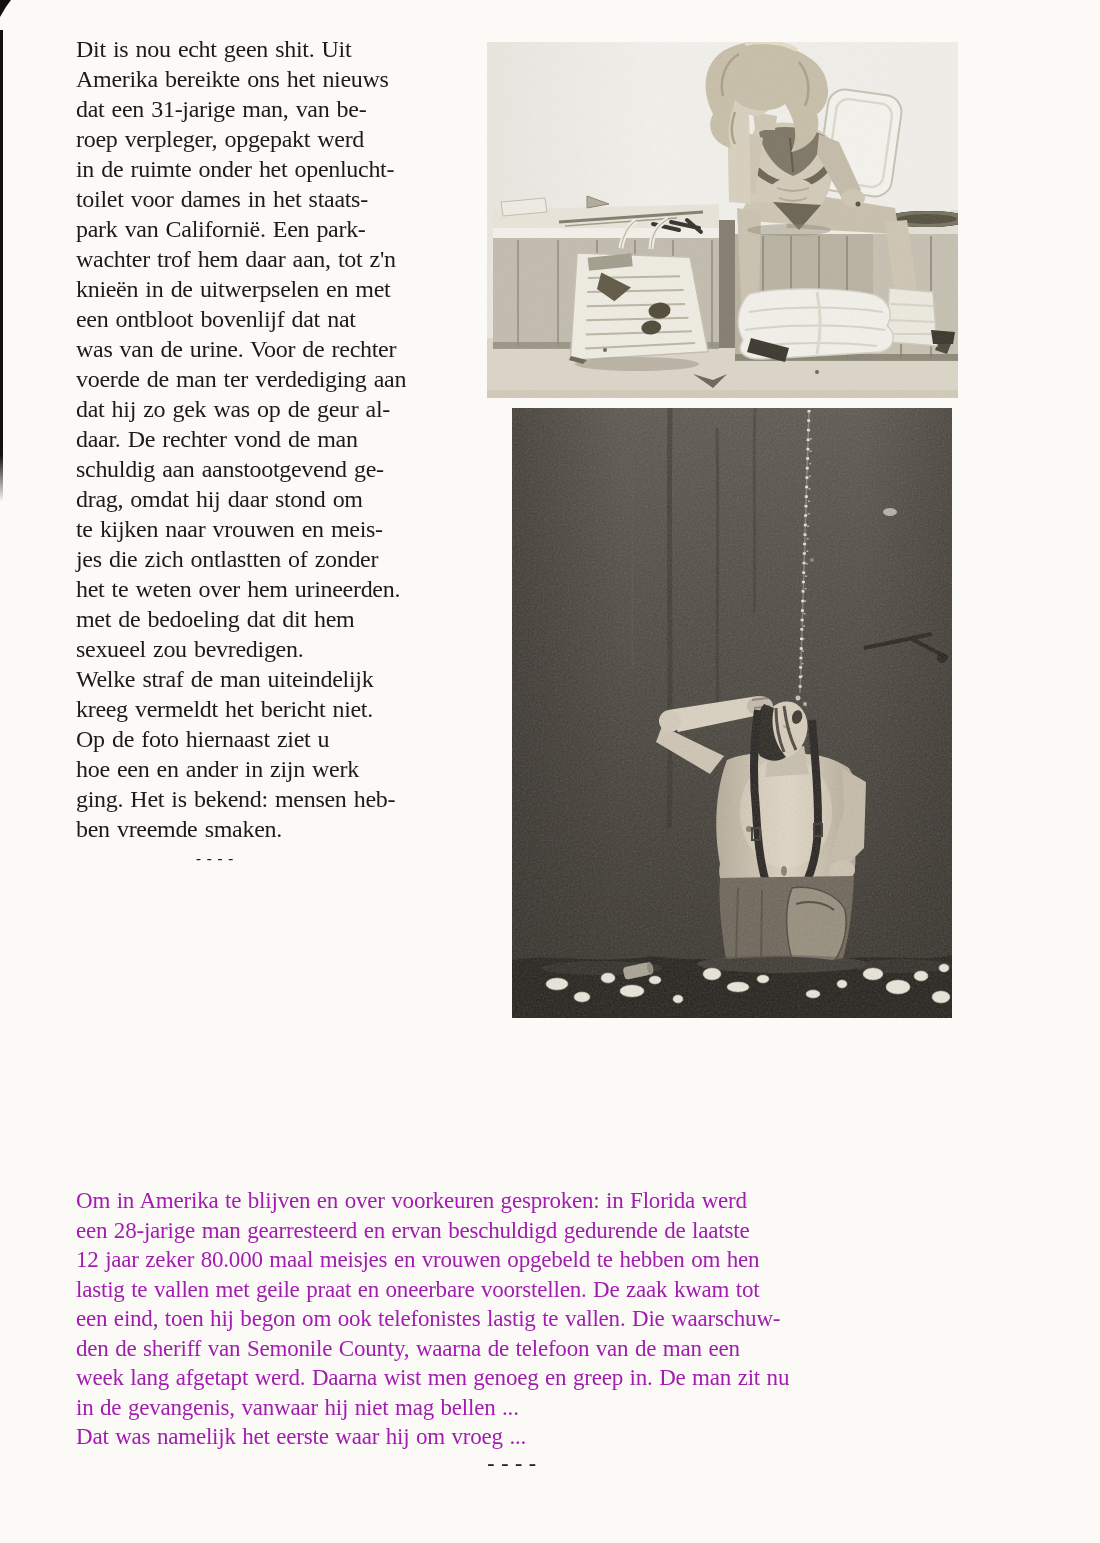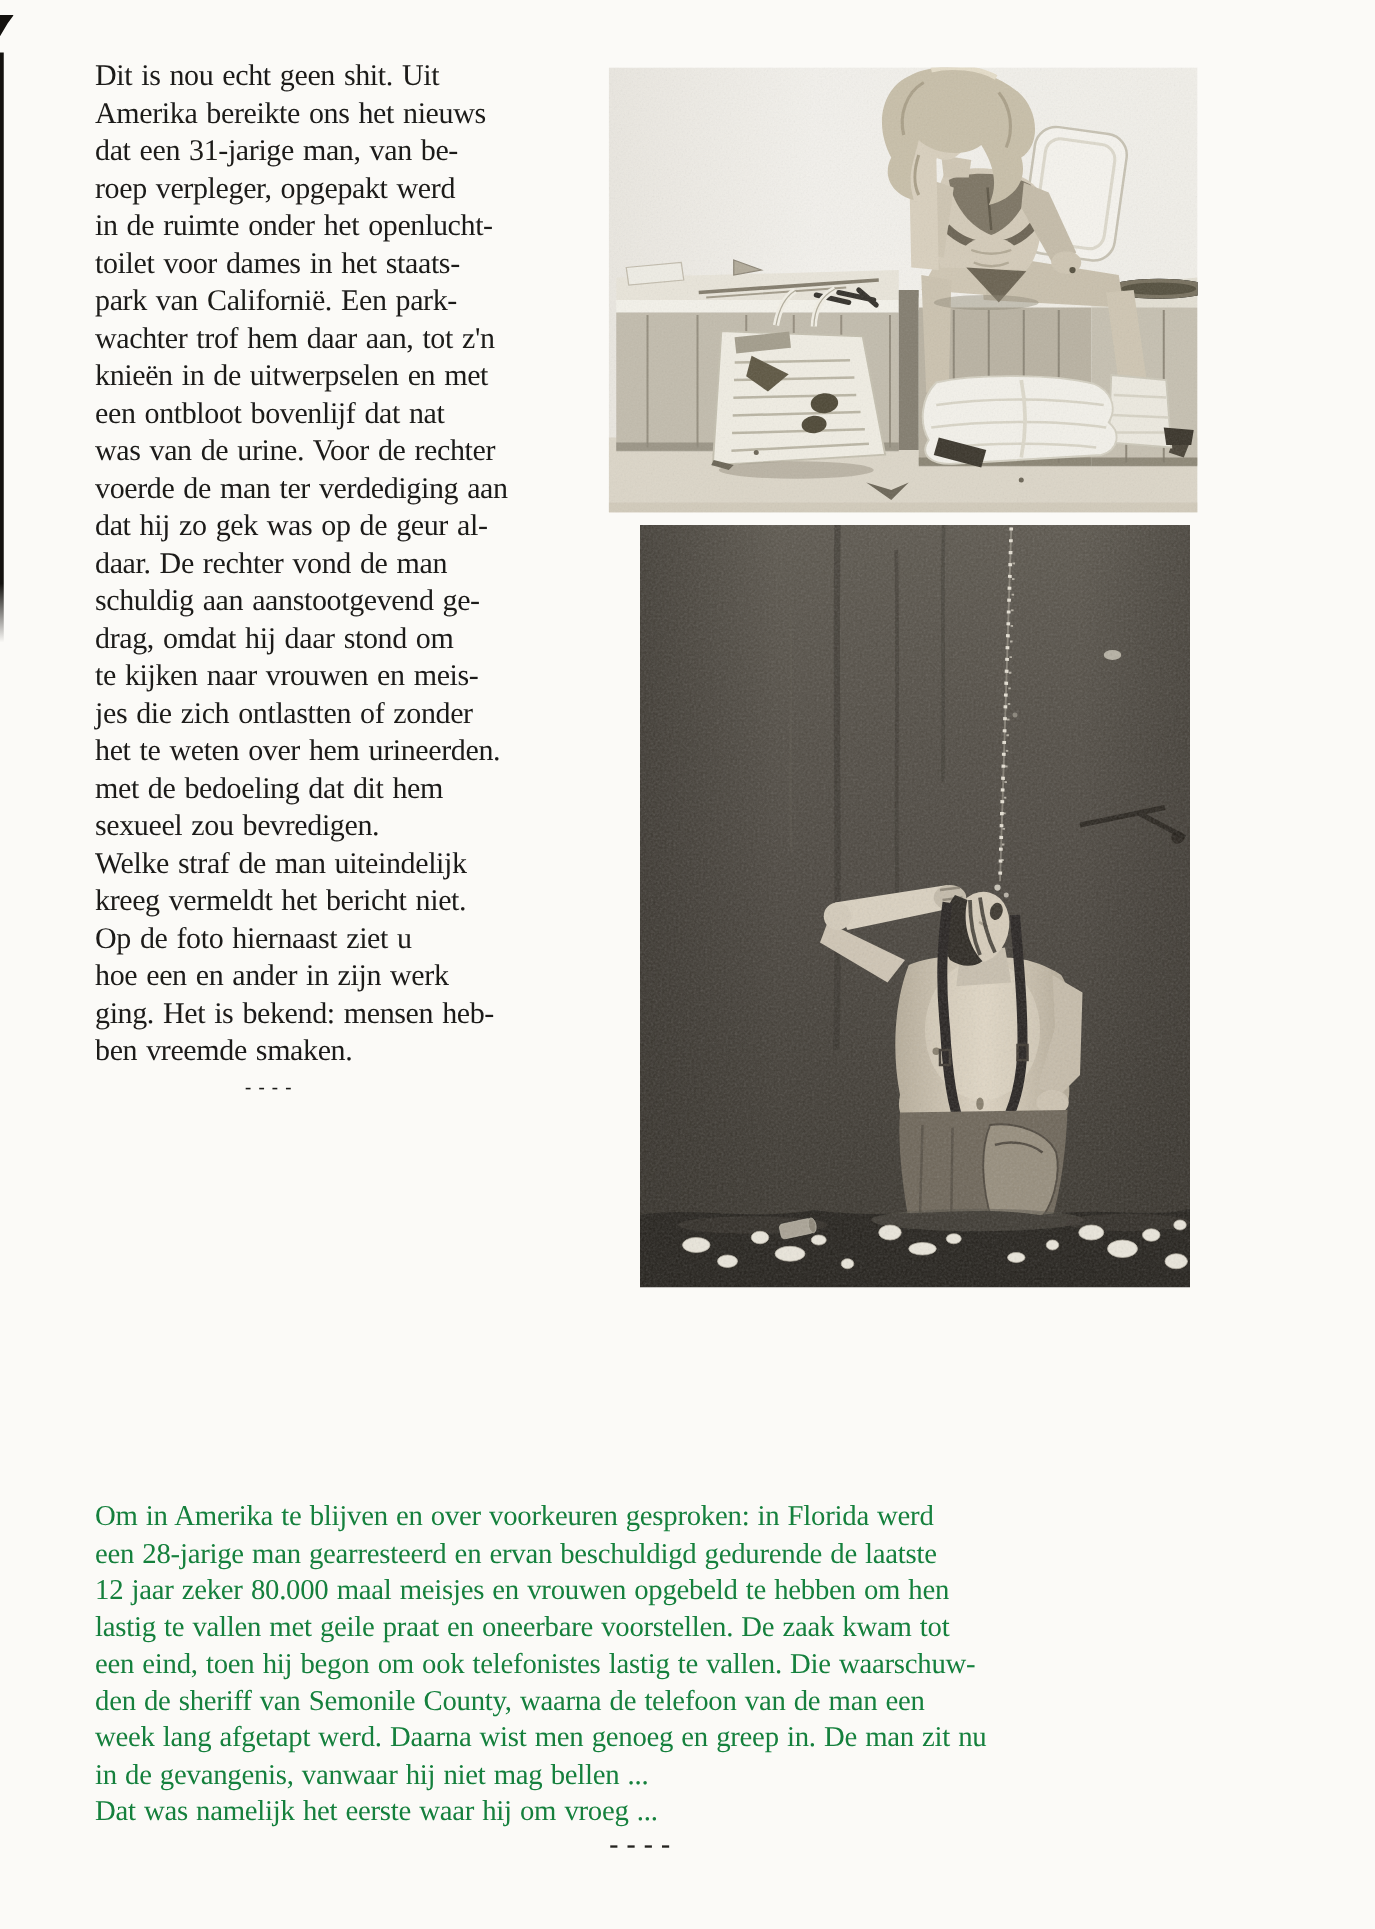--- a/index.html
+++ b/index.html
@@ -3,21 +3,21 @@
 <meta charset="utf-8">
 <style>
   html,body{margin:0;padding:0;}
   body{
     width:1100px;height:1543px;
     background:#fbfaf7;
     font-family:"Liberation Serif", serif;
     position:relative;
     overflow:hidden;
   }
-  .page{position:absolute;inset:0;background:#fbfaf7;margin-top:12px;}
+  .page{position:absolute;inset:0;background:#fbfaf7;}
 
   
   .scan-corner{
     position:absolute;left:0;top:0;width:11px;height:17px;
     background:#14120f;
     clip-path:polygon(0 0,100% 0,55% 40%,0 100%);
   }
   .scan-left-edge{
     position:absolute;left:0;top:30px;width:3px;height:472px;
     background:linear-gradient(to bottom,#14120f 0%,#14120f 90%,rgba(20,18,15,0) 100%);
@@ -33,21 +33,21 @@
   }
   .sep-top{
     position:absolute;left:196px;top:850px;width:120px;
     font-size:15px;font-weight:bold;letter-spacing:1px;
     color:#1c1b19;white-space:pre;
   }
   .para-bottom{
     position:absolute;left:76px;top:1186px;width:920px;
     font-size:23px;line-height:29.5px;
     letter-spacing:-0.2px;word-spacing:1px;
-    color:#15803d;
+    color:#a21caf;
     white-space:pre;
   }
   .sep-bottom{
     position:absolute;left:452px;top:1450px;width:120px;
     font-size:22px;font-weight:bold;letter-spacing:0.5px;
     color:#242320;text-align:center;white-space:pre;
   }
 
   .photo-top{position:absolute;left:487px;top:42px;width:471px;height:356px;}
   .photo-bottom{position:absolute;left:512px;top:408px;width:440px;height:610px;}

